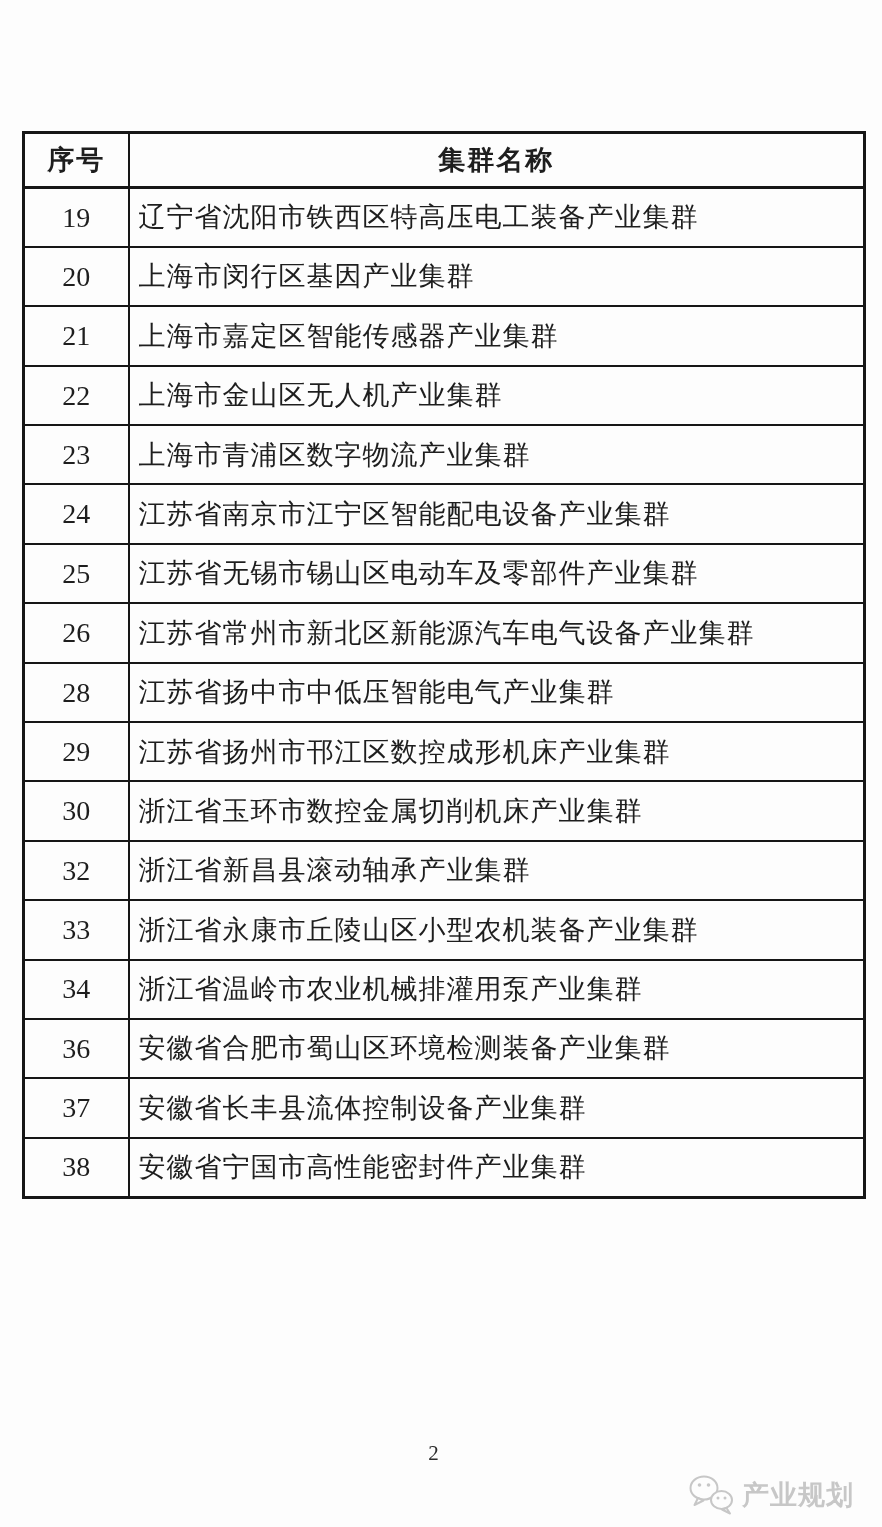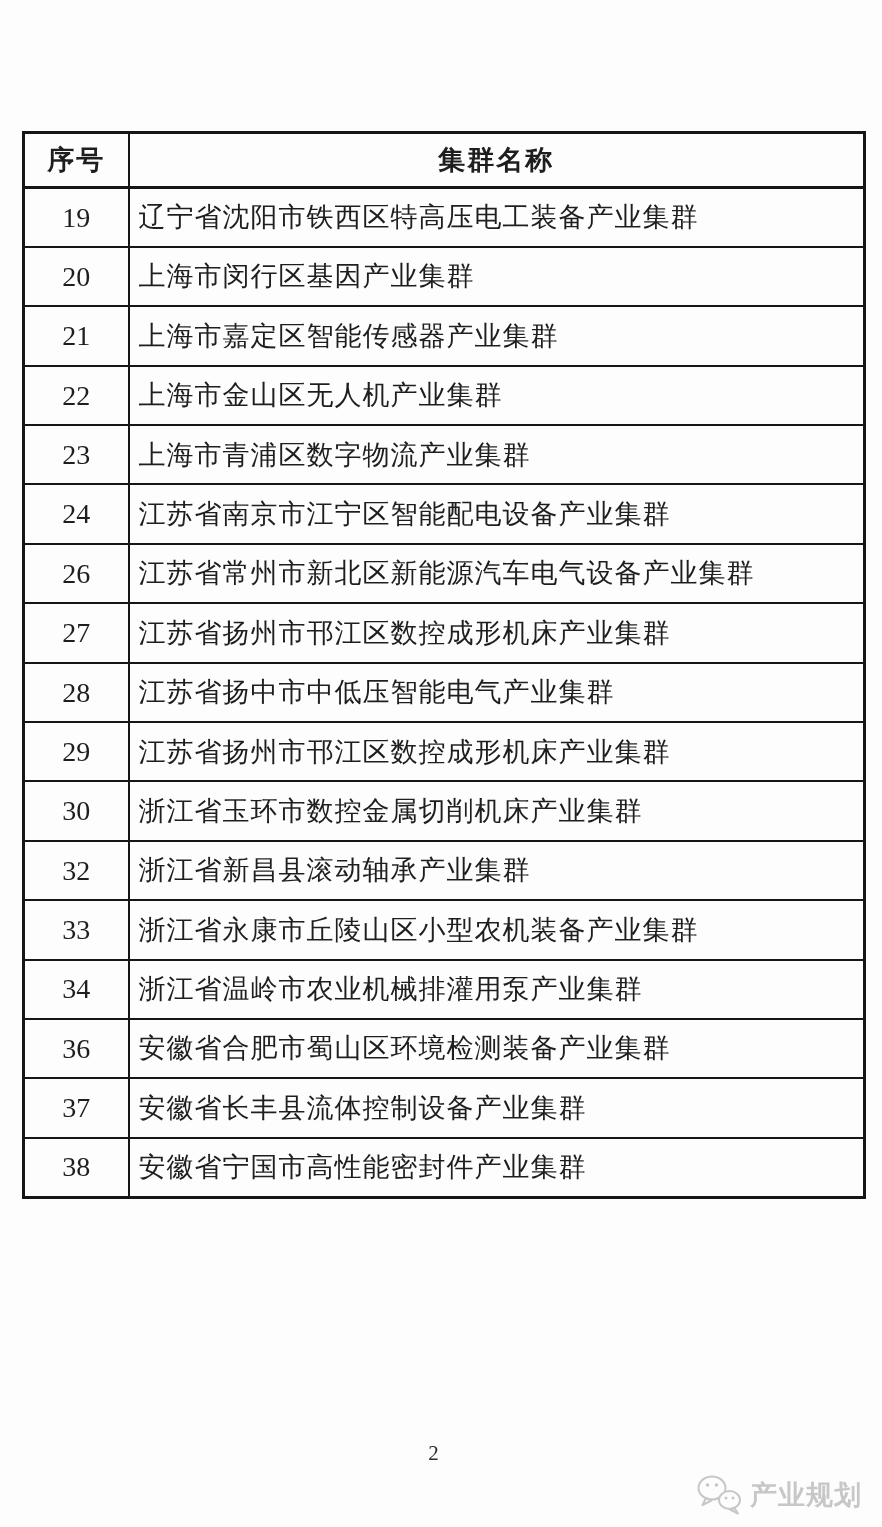--- a/index.html
+++ b/index.html
@@ -57,21 +57,21 @@
     position: absolute;
     left: 22px;
     top: 1441px;
     width: 823px;
     text-align: center;
     font-size: 21px;
     color: #2a2a2a;
   }
   .watermark {
     position: absolute;
-    right: 20px;
+    right: 28px;
     top: 1474px;
     display: flex;
     align-items: center;
     gap: 7px;
     color: #c7c7c7;
     font-family: "Liberation Sans", "DejaVu Sans", sans-serif;
     font-size: 27px;
     font-weight: bold;
     letter-spacing: 1px;
     user-select: none;
@@ -113,26 +113,26 @@
         </tr>
       <tr>
           <td class="cell-no">23</td>
           <td class="cell-name">上海市青浦区数字物流产业集群</td>
         </tr>
       <tr>
           <td class="cell-no">24</td>
           <td class="cell-name">江苏省南京市江宁区智能配电设备产业集群</td>
         </tr>
       <tr>
+          <td class="cell-no">25</td>
+          <td class="cell-name">江苏省无锡市锡山区电动车及零部件产业集群</td>
+        </tr>
+      <tr>
           <td class="cell-no">26</td>
           <td class="cell-name">江苏省常州市新北区新能源汽车电气设备产业集群</td>
-        </tr>
-      <tr>
-          <td class="cell-no">27</td>
-          <td class="cell-name">江苏省扬州市邗江区数控成形机床产业集群</td>
         </tr>
       <tr>
           <td class="cell-no">28</td>
           <td class="cell-name">江苏省扬中市中低压智能电气产业集群</td>
         </tr>
       <tr>
           <td class="cell-no">29</td>
           <td class="cell-name">江苏省扬州市邗江区数控成形机床产业集群</td>
         </tr>
       <tr>

